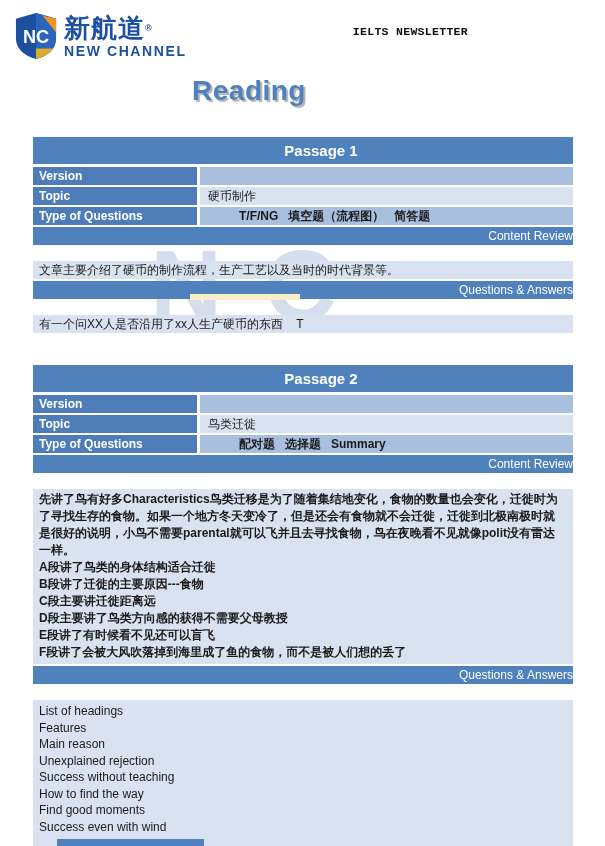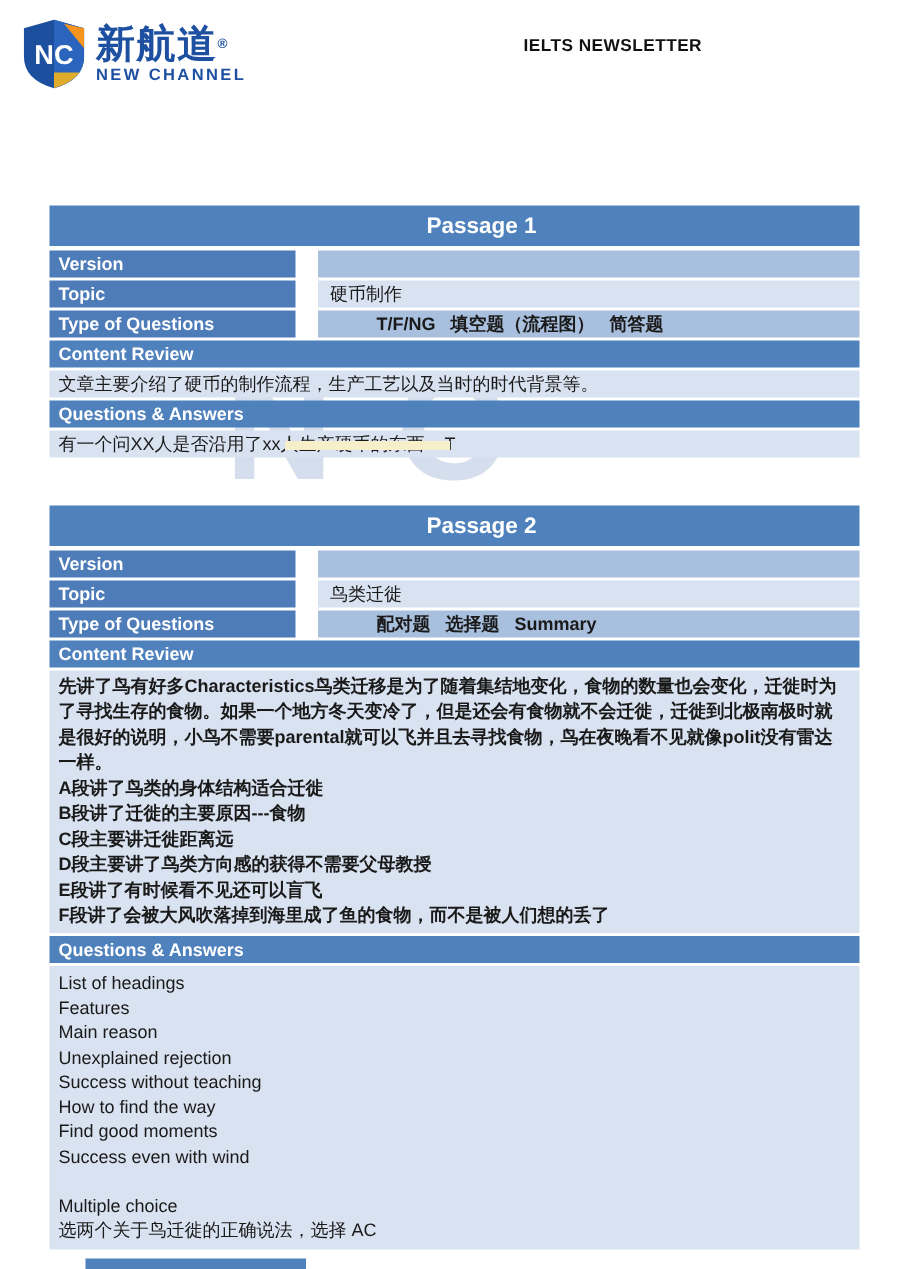--- a/index.html
+++ b/index.html
@@ -11,51 +11,51 @@
   .page { position:relative; width:498px; height:846px; }
 
   
   .masthead { position:absolute; top:12px; left:15px; right:30px;
     display:flex; justify-content:space-between; align-items:flex-start; z-index:3; }
   .logo { display:flex; align-items:center; gap:7px; }
   .shield { width:42px; height:48px; display:block; }
   .logo-text { display:flex; flex-direction:column; line-height:1; }
   .logo-cn { font-size:26px; font-weight:bold; color:#1e50a2; letter-spacing:1px; }
   .logo-reg { font-size:9px; vertical-align:super; color:#1e50a2; font-weight:bold; }
-  .logo-en { font-size:11px; font-weight:bold; color:#1e50a2; letter-spacing:1.6px; margin-top:3px; }
-  .newsletter { font-size:11.5px; font-weight:bold; color:#111; margin-top:13px; letter-spacing:0.3px; }
+  .logo-en { font-size:14px; font-weight:bold; color:#1e50a2; letter-spacing:1.6px; margin-top:3px; }
+  .newsletter { font-size:11.5px; font-weight:bold; color:#111; margin-top:13px; letter-spacing:0.3px;font-family:Liberation Mono, monospace; }
 
   
   .page-title { position:absolute; top:75px; left:0; width:100%; text-align:center;
     font-size:28px; font-weight:bold; color:#4f81bd;
     text-shadow:2px 2px 1px #b3b3b3; z-index:3; letter-spacing:0.5px; }
 
   
   .watermark { position:absolute; left:150px; top:228px; z-index:0;
     font-size:100px; font-weight:bold; color:#d5deec; letter-spacing:42px;
     font-family:"Liberation Sans","DejaVu Sans",sans-serif; }
   .wm-yellow-bar { position:absolute; left:190px; top:294px; width:110px; height:6px;
     background:#f6efc9; z-index:2; }
 
   
   .tables { position:absolute; top:137px; left:33px; width:540px; z-index:1; }
   .passage-table { width:540px; }
   .passage-table.first { margin-bottom:32px; }
   .pt-header { background:#4f81bd; color:#fff; font-weight:bold; font-size:15px;
     text-align:center; height:27px; line-height:27px; margin-bottom:3px;padding-left:36px; }
-  .trow { display:flex; margin-bottom:2px;gap:12px; }
+  .trow { display:flex; margin-bottom:2px; }
   .tlabel { width:164px; background:#4d7cb8; color:#fff; font-weight:bold;
     font-size:12px; line-height:14px; padding:2px 0 2px 6px; margin-right:3px; }
   .tvalue { flex:1; font-size:12px; line-height:14px; padding:2px 0 2px 8px;
     white-space:pre-wrap; }
   .tvalue.bold { font-weight:bold;padding-left:39px; }
   .band-dark { background:#a8bfdd; }
   .band-light { background:#d9e2f0; }
-  .sec-header { background:#4f81bd; color:#fff; font-weight:bold; font-size:12px;
-    line-height:14px; padding:2px 0 2px 6px; margin-bottom:2px; }
+  .sec-header { background:#4f81bd; color:#fff; font-weight:normal; font-size:12px;
+    line-height:14px; padding:2px 0 2px 6px; margin-bottom:16px;text-align:right; }
   .sec-body { background:#d9e2f0; font-size:12px; line-height:17px;
     padding:2px 8px 2px 6px; margin-bottom:2px; white-space:pre-wrap; }
   .sec-body.single { line-height:14px; padding:2px 8px 2px 6px; }
   .sec-body.pad-bottom { padding-bottom:3px;font-weight:bold; }
   .sec-body.qa-long { line-height:16.5px; padding-top:3px; padding-bottom:4px; }
 
   
   .cutoff-bar { position:absolute; left:57px; top:839px; width:147px; height:7px;
     background:#4f81bd; z-index:3; }
 </style>
@@ -74,20 +74,21 @@
         <text x="22" y="32" text-anchor="middle" font-size="19" font-weight="bold" fill="#ffffff" font-family="Liberation Sans, DejaVu Sans, sans-serif">NC</text>
       </svg>
       <div class="logo-text">
         <div><span class="logo-cn">新航道</span><span class="logo-reg">®</span></div>
         <div class="logo-en">NEW CHANNEL</div>
       </div>
     </div>
     <div class="newsletter">IELTS NEWSLETTER</div>
   </div>
 
+  <div class="page-title">Reading</div>
 
   <div class="watermark">NC</div>
   <div class="wm-yellow-bar"></div>
 
   <div class="tables">
 
     <div class="passage-table first">
       <div class="pt-header">Passage 1</div>
       <div class="trow">
         <div class="tlabel">Version</div>

